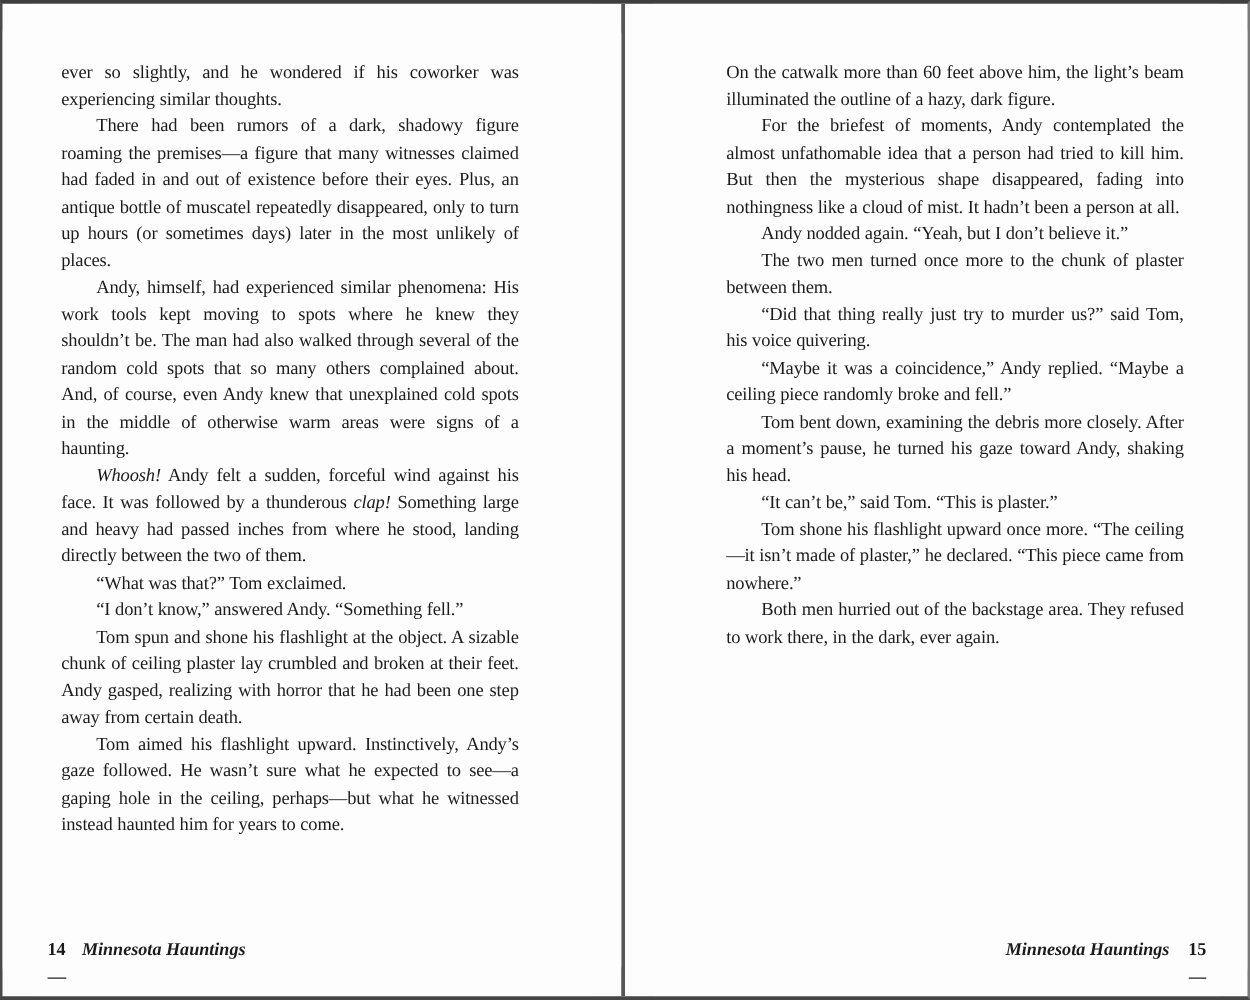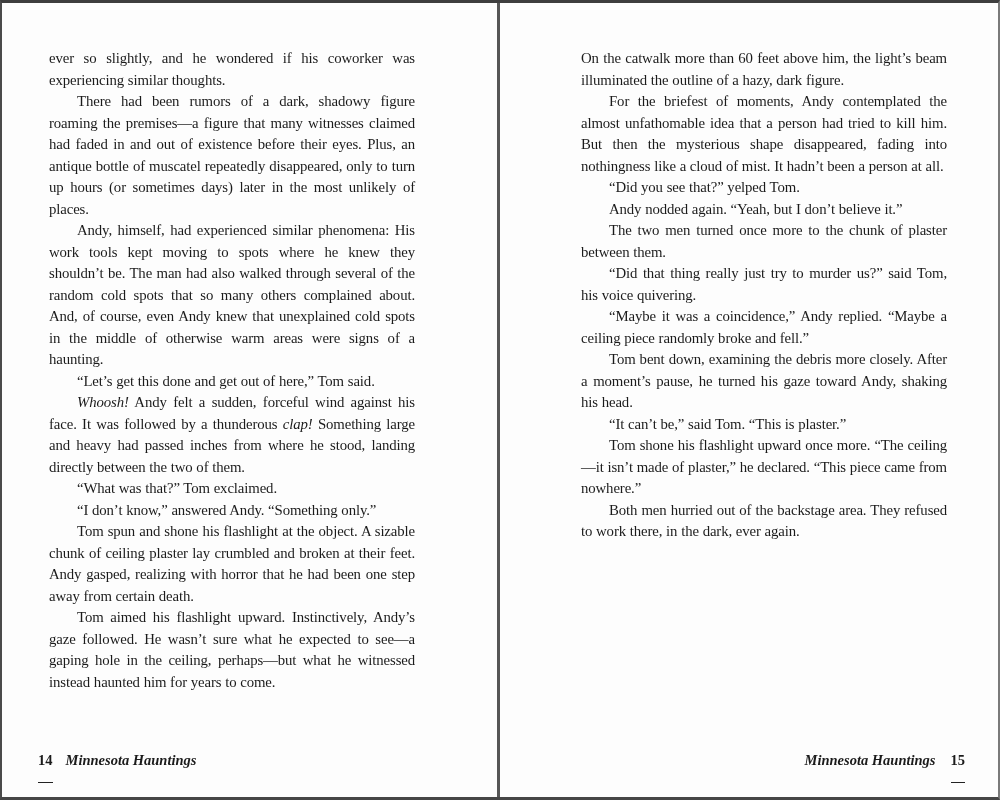--- a/index.html
+++ b/index.html
@@ -75,39 +75,37 @@
 </head>
 <body>
 
 <div class="spread">
 
   <div class="page left">
     <div class="text-block">
         <p class="para"><span>ever so slightly, and he wondered if his coworker was experiencing similar thoughts.</span></p>
         <p class="para indent"><span>There had been rumors of a dark, shadowy figure roaming the premises—a figure that many witnesses claimed had faded in and out of existence before their eyes. Plus, an antique bottle of muscatel repeatedly disappeared, only to turn up hours (or sometimes days) later in the most unlikely of places.</span></p>
         <p class="para indent"><span>Andy, himself, had experienced similar phenomena: His work tools kept moving to spots where he knew they shouldn’t be. The man had also walked through several of the random cold spots that so many others complained about. And, of course, even Andy knew that unexplained cold spots in the middle of otherwise warm areas were signs of a haunting.</span></p>
-        <p class="para indent"><span>“Let’s get this done and get out of here,” Tom said.</span></p>
         <p class="para indent"><span class="em">Whoosh!</span><span> Andy felt a sudden, forceful wind against his face. It was followed by a thunderous </span><span class="em">clap!</span><span> Something large and heavy had passed inches from where he stood, landing directly between the two of them.</span></p>
         <p class="para indent"><span>“What was that?” Tom exclaimed.</span></p>
-        <p class="para indent"><span>“I don’t know,” answered Andy. “Something only.”</span></p>
+        <p class="para indent"><span>“I don’t know,” answered Andy. “Something fell.”</span></p>
         <p class="para indent"><span>Tom spun and shone his flashlight at the object. A sizable chunk of ceiling plaster lay crumbled and broken at their feet. Andy gasped, realizing with horror that he had been one step away from certain death.</span></p>
         <p class="para indent"><span>Tom aimed his flashlight upward. Instinctively, Andy’s gaze followed. He wasn’t sure what he expected to see—a gaping hole in the ceiling, perhaps—but what he witnessed instead haunted him for years to come.</span></p>
       </div>
     <div class="footer">
       <span class="page-num">14</span><span class="running-title">Minnesota Hauntings</span>
     </div>
   </div>
 
   <div class="gutter"></div>
 
   <div class="page right">
     <div class="text-block">
         <p class="para"><span>On the catwalk more than 60 feet above him, the light’s beam illuminated the outline of a hazy, dark figure.</span></p>
         <p class="para indent"><span>For the briefest of moments, Andy contemplated the almost unfathomable idea that a person had tried to kill him. But then the mysterious shape disappeared, fading into nothingness like a cloud of mist. It hadn’t been a person at all.</span></p>
-        <p class="para indent"><span>“Did you see that?” yelped Tom.</span></p>
         <p class="para indent"><span>Andy nodded again. “Yeah, but I don’t believe it.”</span></p>
         <p class="para indent"><span>The two men turned once more to the chunk of plaster between them.</span></p>
         <p class="para indent"><span>“Did that thing really just try to murder us?” said Tom, his voice quivering.</span></p>
         <p class="para indent"><span>“Maybe it was a coincidence,” Andy replied. “Maybe a ceiling piece randomly broke and fell.”</span></p>
         <p class="para indent"><span>Tom bent down, examining the debris more closely. After a moment’s pause, he turned his gaze toward Andy, shaking his head.</span></p>
         <p class="para indent"><span>“It can’t be,” said Tom. “This is plaster.”</span></p>
         <p class="para indent"><span>Tom shone his flashlight upward once more. “The ceiling—it isn’t made of plaster,” he declared. “This piece came from nowhere.”</span></p>
         <p class="para indent"><span>Both men hurried out of the backstage area. They refused to work there, in the dark, ever again.</span></p>
       </div>
     <div class="footer">

